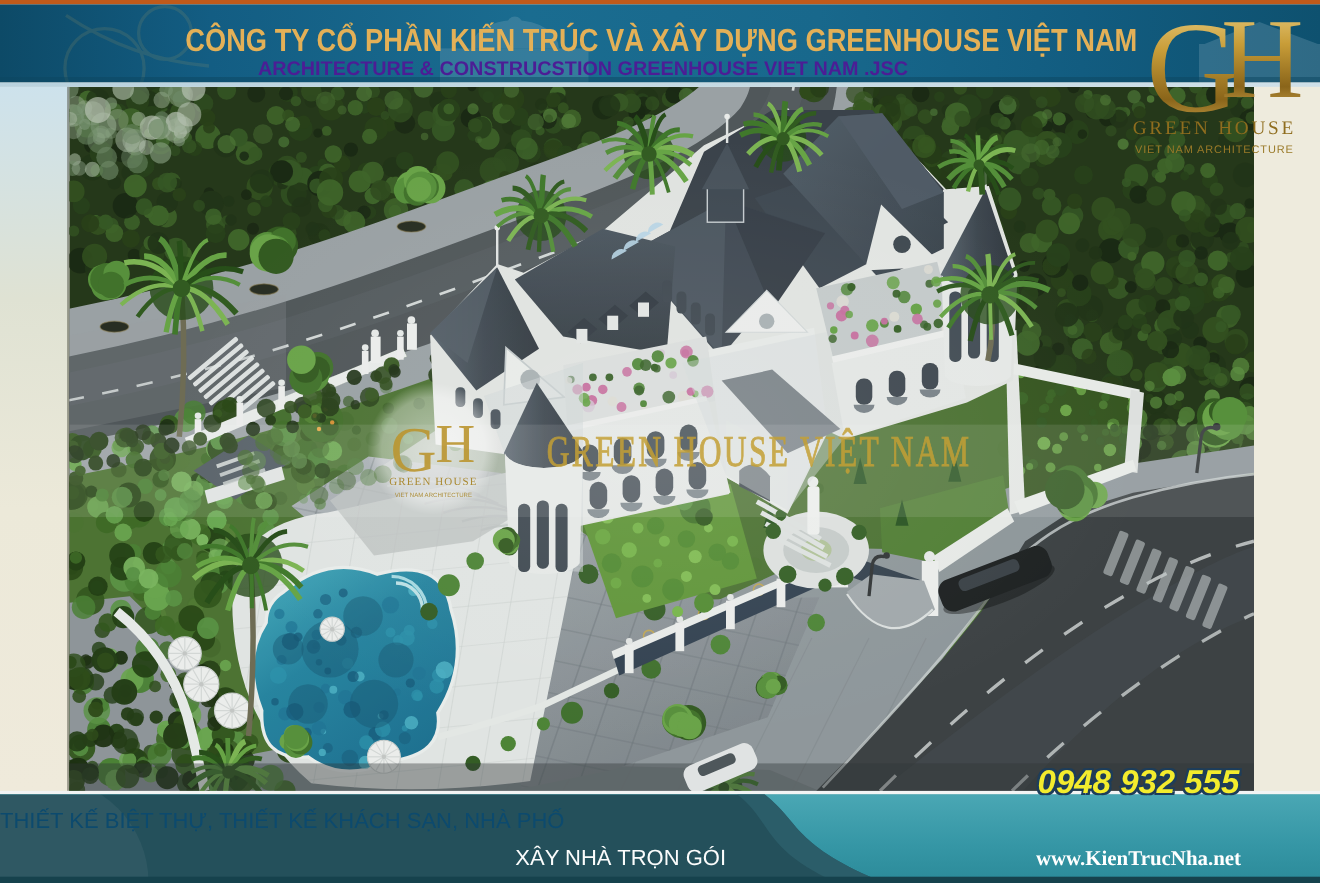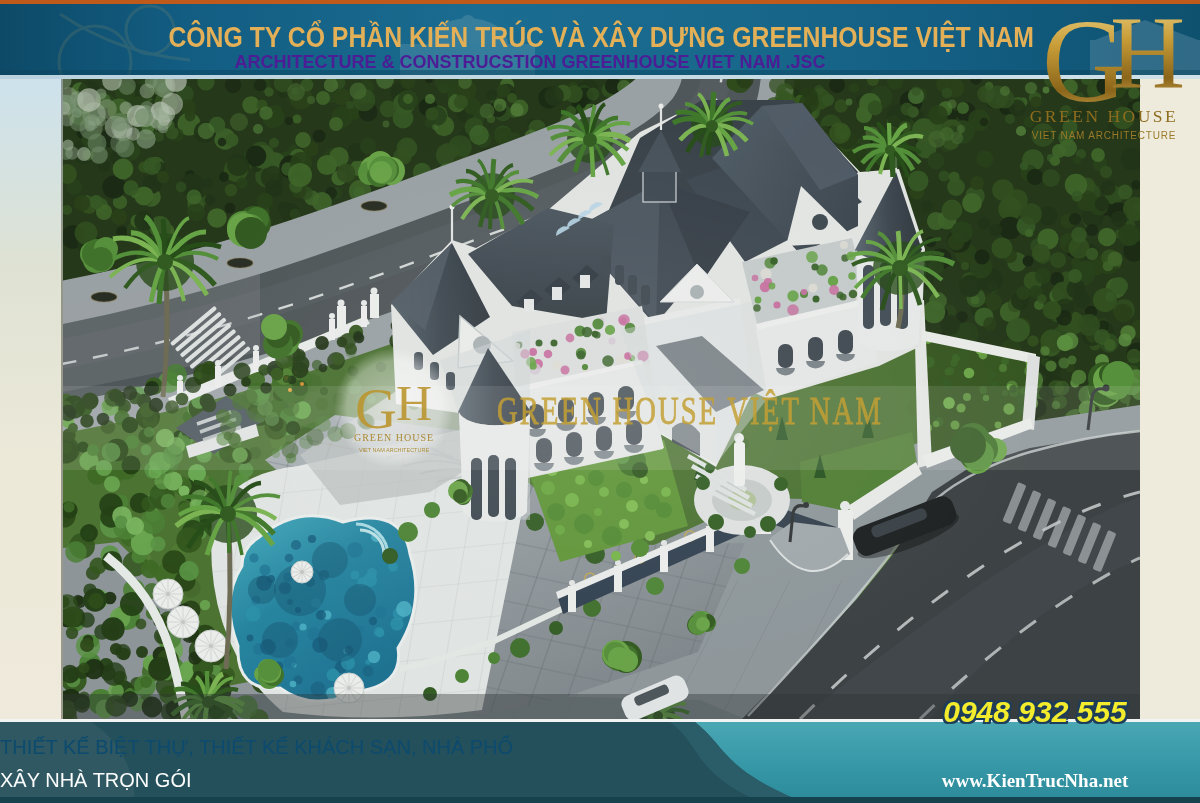--- a/index.html
+++ b/index.html
@@ -2484,20 +2484,20 @@
 <div class="abs" style="left:0;top:722px;width:1200px;height:81px;background:linear-gradient(180deg,#4aa7b4 0%,#3697a6 55%,#2b8a99 100%);"></div>
 <svg class="abs" style="left:0;top:722px;" width="1200" height="81" viewBox="0 0 1200 81">
 
   <path d="M 0,0 L 695,0 C 728,26 720,46 805,81 L 0,81 Z" fill="#24505b"></path>
   <path d="M 0,0 L 695,0 C 728,26 720,46 805,81 L 762,81 C 692,50 702,24 670,0 Z" fill="#2e626e" opacity="0.75"></path>
   <circle cx="40" cy="80" r="95" fill="#ffffff" opacity="0.05"></circle>
 </svg>
 
 <div class="abs" style="left:0;top:736px;width:660px;text-align:left;font-size:20px;color:#0c4a6e;">THIẾT KẾ BIỆT THỰ, THIẾT KẾ KHÁCH SẠN, NHÀ PHỐ</div>
 
-<div class="abs" style="left:0;top:769px;width:660px;text-align:left;font-size:20px;color:#fbfcfc;">XÂY NHÀ TRỌN GÓI</div>
+<div class="abs" style="left:0;top:769px;width:660px;text-align:right;font-size:20px;color:#fbfcfc;">XÂY NHÀ TRỌN GÓI</div>
 
 <div class="abs" style="left:870px;top:695px;width:330px;text-align:center;font-size:30px;font-weight:bold;font-style:italic;color:#f3ec2d;text-shadow:-2px -2px 0 #1d3d5a,2px -2px 0 #1d3d5a,-2px 2px 0 #1d3d5a,2px 2px 0 #1d3d5a;">0948 932 555</div>
 
 <div class="abs" style="left:870px;top:770px;width:330px;text-align:center;font-size:19px;font-family:'Liberation Serif',serif;color:#ffffff;font-weight:bold;">www.KienTrucNha.net</div>
 
 <div class="abs" style="left:0;top:797px;width:1200px;height:6px;background:#16424d;"></div>
 </div>
 
 </body></html>

